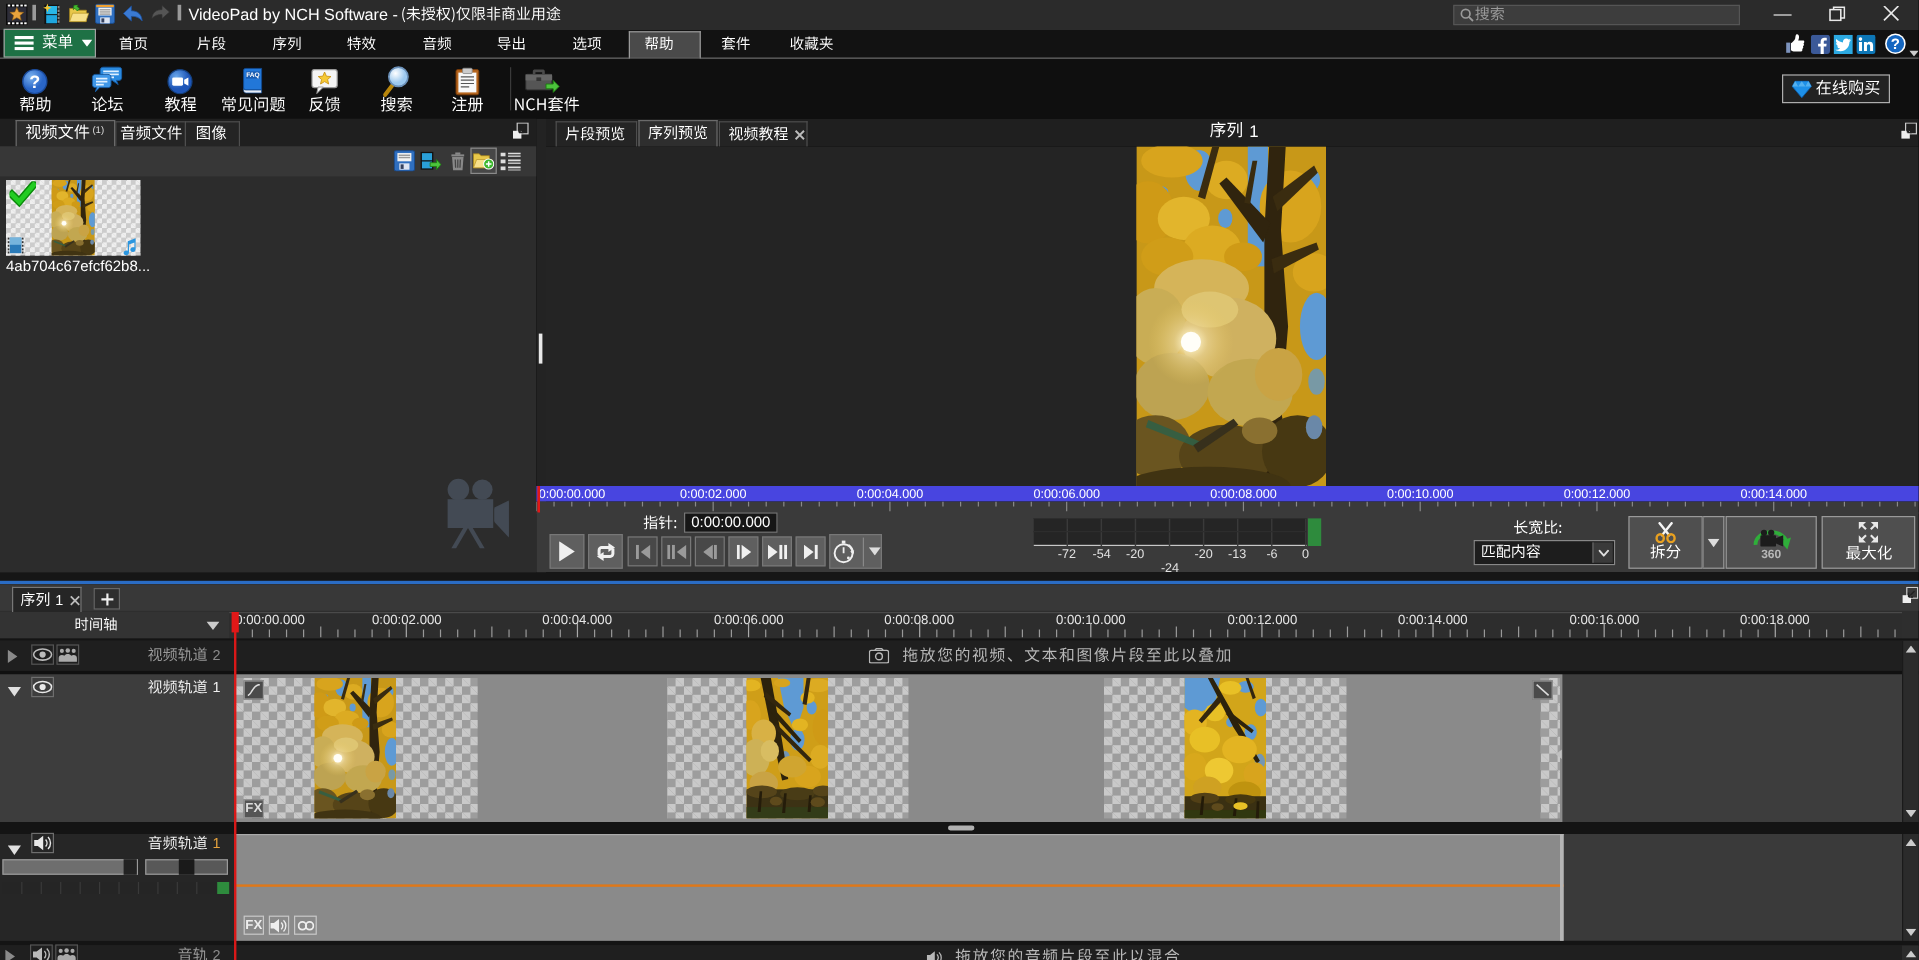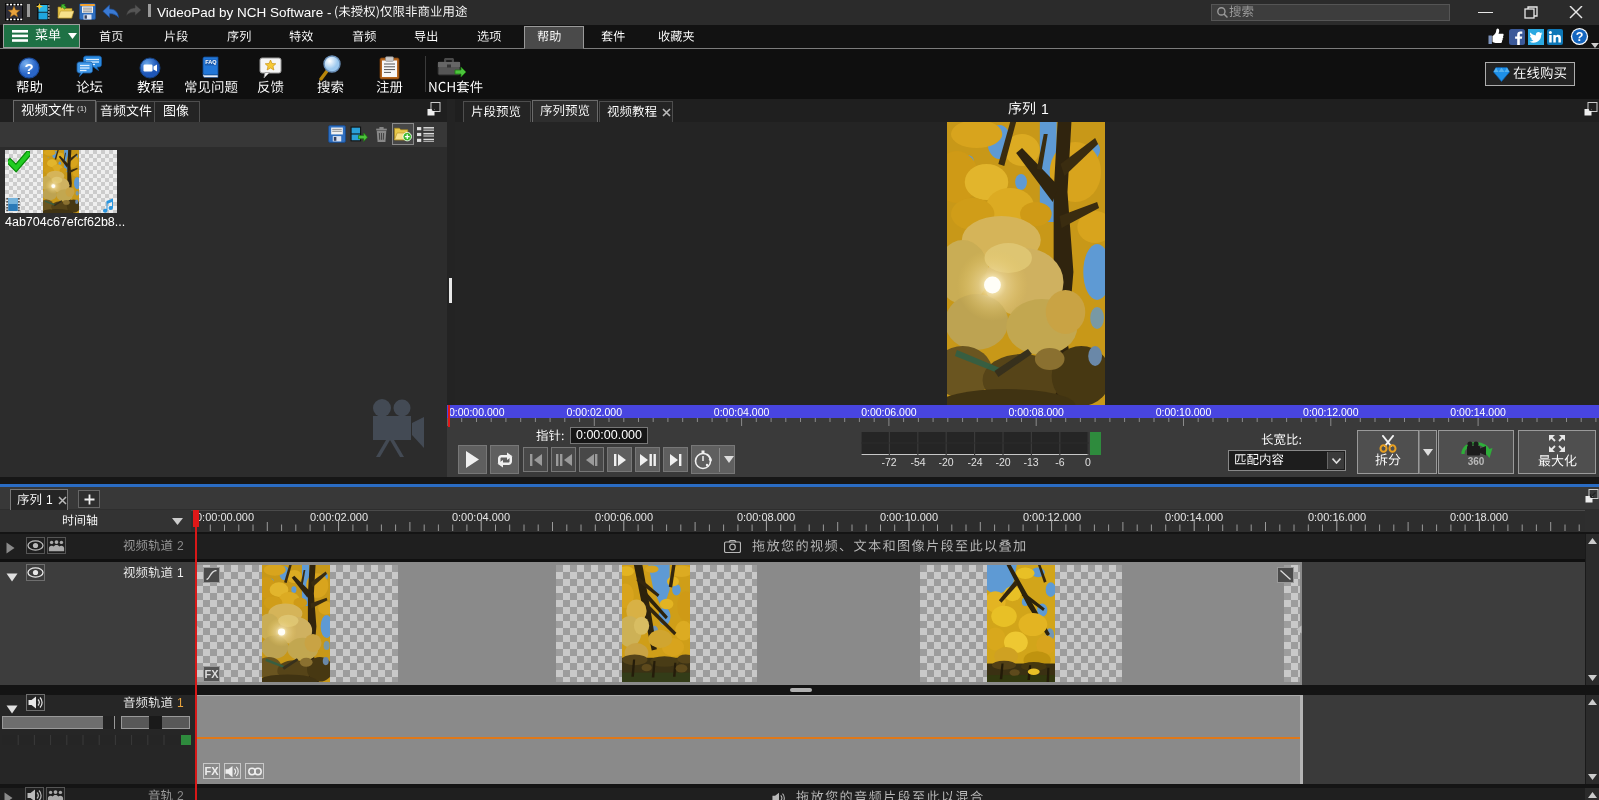--- a/index.html
+++ b/index.html
@@ -930,21 +930,21 @@
       <line x1="227.2" y1="0" x2="227.2" y2="23" stroke="#3a3a3a" stroke-width="1.2"></line>
       <line x1="0" y1="11" x2="228" y2="11" stroke="#2d2d2d" stroke-width="1"></line>
     </svg>
   </div>
 <div style="position:absolute;left:1090px;top:432px;width:11px;height:23px;background:#2e8b3d;"></div>
 <div style="position:absolute;left:861px;top:456px;width:240px;height:14px;">
     <div style="position:relative;width:100%;height:100%;color:#e0e0e0;font-size:10.5px;">
       <span style="position:absolute;left:28px;top:0;transform:translateX(-50%)">-72</span>
       <span style="position:absolute;left:57px;top:0;transform:translateX(-50%)">-54</span>
       <span style="position:absolute;left:85px;top:0;transform:translateX(-50%)">-20</span>
-      <span style="position:absolute;left:114px;top:0;transform:translateX(-50%)">-24</span>
+      <span style="position:absolute;left:114px;top:12px;transform:translateX(-50%)">-24</span>
       <span style="position:absolute;left:142px;top:0;transform:translateX(-50%)">-20</span>
       <span style="position:absolute;left:170px;top:0;transform:translateX(-50%)">-13</span>
       <span style="position:absolute;left:199px;top:0;transform:translateX(-50%)">-6</span>
       <span style="position:absolute;left:227px;top:0;transform:translateX(-50%)">0</span>
     </div>
   </div>
 <div style="position:absolute;left:1261px;top:433px;">
     <svg width="41.0" height="14.8" style="display:block;overflow:visible">
       <g transform="translate(0,11.00) scale(0.01250)">
         <g fill="#ffffff">

